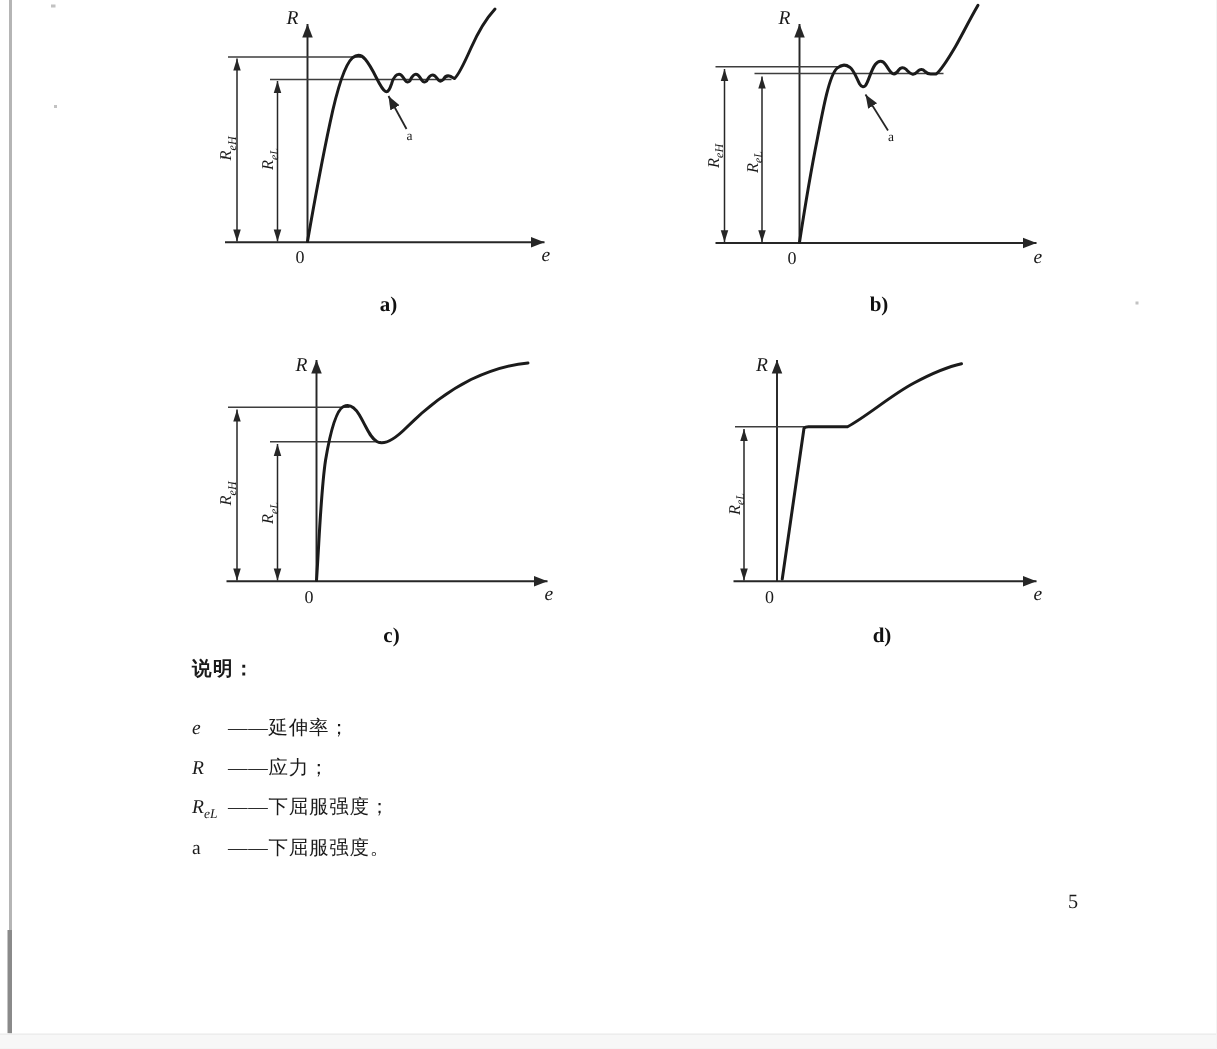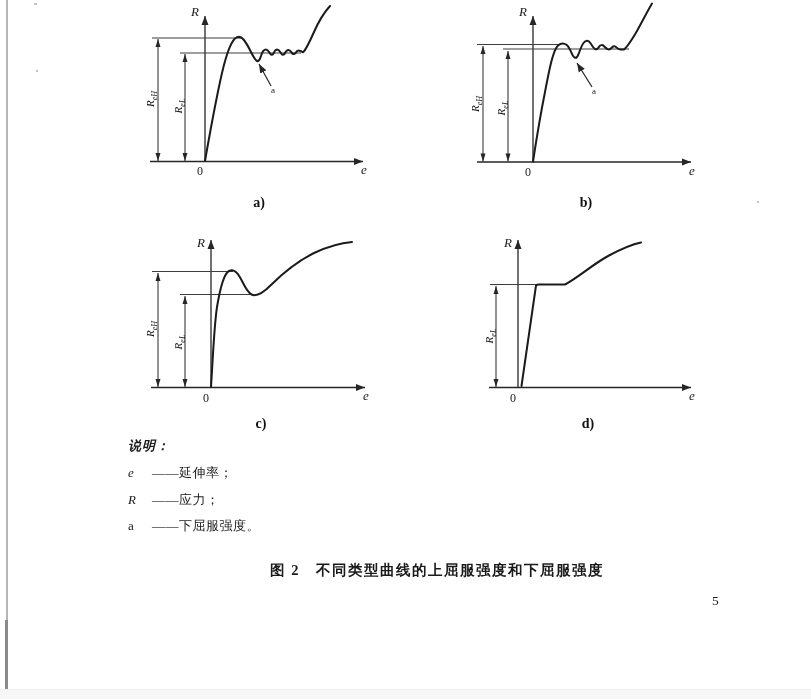--- a/index.html
+++ b/index.html
@@ -18,21 +18,21 @@
   .dimhead{fill:#262626;}
   .annot-line{stroke:#262626;stroke-width:1.2;}
   .ax-lbl{font:italic 13px "Liberation Serif","DejaVu Serif",serif;fill:#1a1a1a;}
   .num-lbl{font:12px "Liberation Serif","DejaVu Serif",serif;fill:#1a1a1a;}
   .rot-lbl{font:italic 11px "Liberation Serif","DejaVu Serif",serif;fill:#1a1a1a;}
   .sub{font-size:8px;font-style:italic;}
   .panel-lbl{font:bold 14px "Liberation Serif","DejaVu Serif",serif;fill:#111;}
   .annot{font:9px "Liberation Serif","DejaVu Serif",serif;fill:#1a1a1a;}
 
   .legend{position:absolute;left:128px;top:438px;font-size:13px;line-height:15px;}
-  .legend-title{font-weight:600;margin-bottom:12px;letter-spacing:1px;font-style:italic;}
+  .legend-title{font-weight:600;margin-bottom:24px;letter-spacing:1px;}
   .legend-row{display:flex;align-items:baseline;margin-bottom:6px;}
   .legend-row .sym{display:inline-block;width:24px;font-family:"Liberation Serif","DejaVu Serif",serif;}
   .legend-row .sym i{font-style:italic;}
   .legend-row .sym.upright i{font-style:normal;}
   .legend-row .sym sub{font-size:9px;font-style:italic;}
   .legend-row .desc{letter-spacing:.5px;text-align:center;}
 
   .caption{position:absolute;left:270px;top:561px;font-size:14.5px;font-weight:bold;letter-spacing:1.5px;}
   .page-number{position:absolute;left:712px;top:593px;font-size:13.5px;}
 </style>
@@ -140,23 +140,26 @@
     <div class="legend-title">说明：</div>
     <div class="legend-row">
       <span class="sym"><i>e</i><sub></sub></span>
       <span class="desc">——延伸率；</span>
     </div>
     <div class="legend-row">
       <span class="sym"><i>R</i><sub></sub></span>
       <span class="desc">——应力；</span>
     </div>
     <div class="legend-row">
+      <span class="sym"><i>R</i><sub>eL</sub></span>
+      <span class="desc">——下屈服强度；</span>
+    </div>
+    <div class="legend-row">
       <span class="sym upright"><i>a</i><sub></sub></span>
       <span class="desc">——下屈服强度。</span>
     </div>
   </div>
 
-  <div class="caption">图 2　不同类型曲线的上屈服强度和下屈服强度</div>
 
   <div class="page-number">5</div>
 
   <div class="bottom-band"></div>
 </div>
 
 </body></html>

